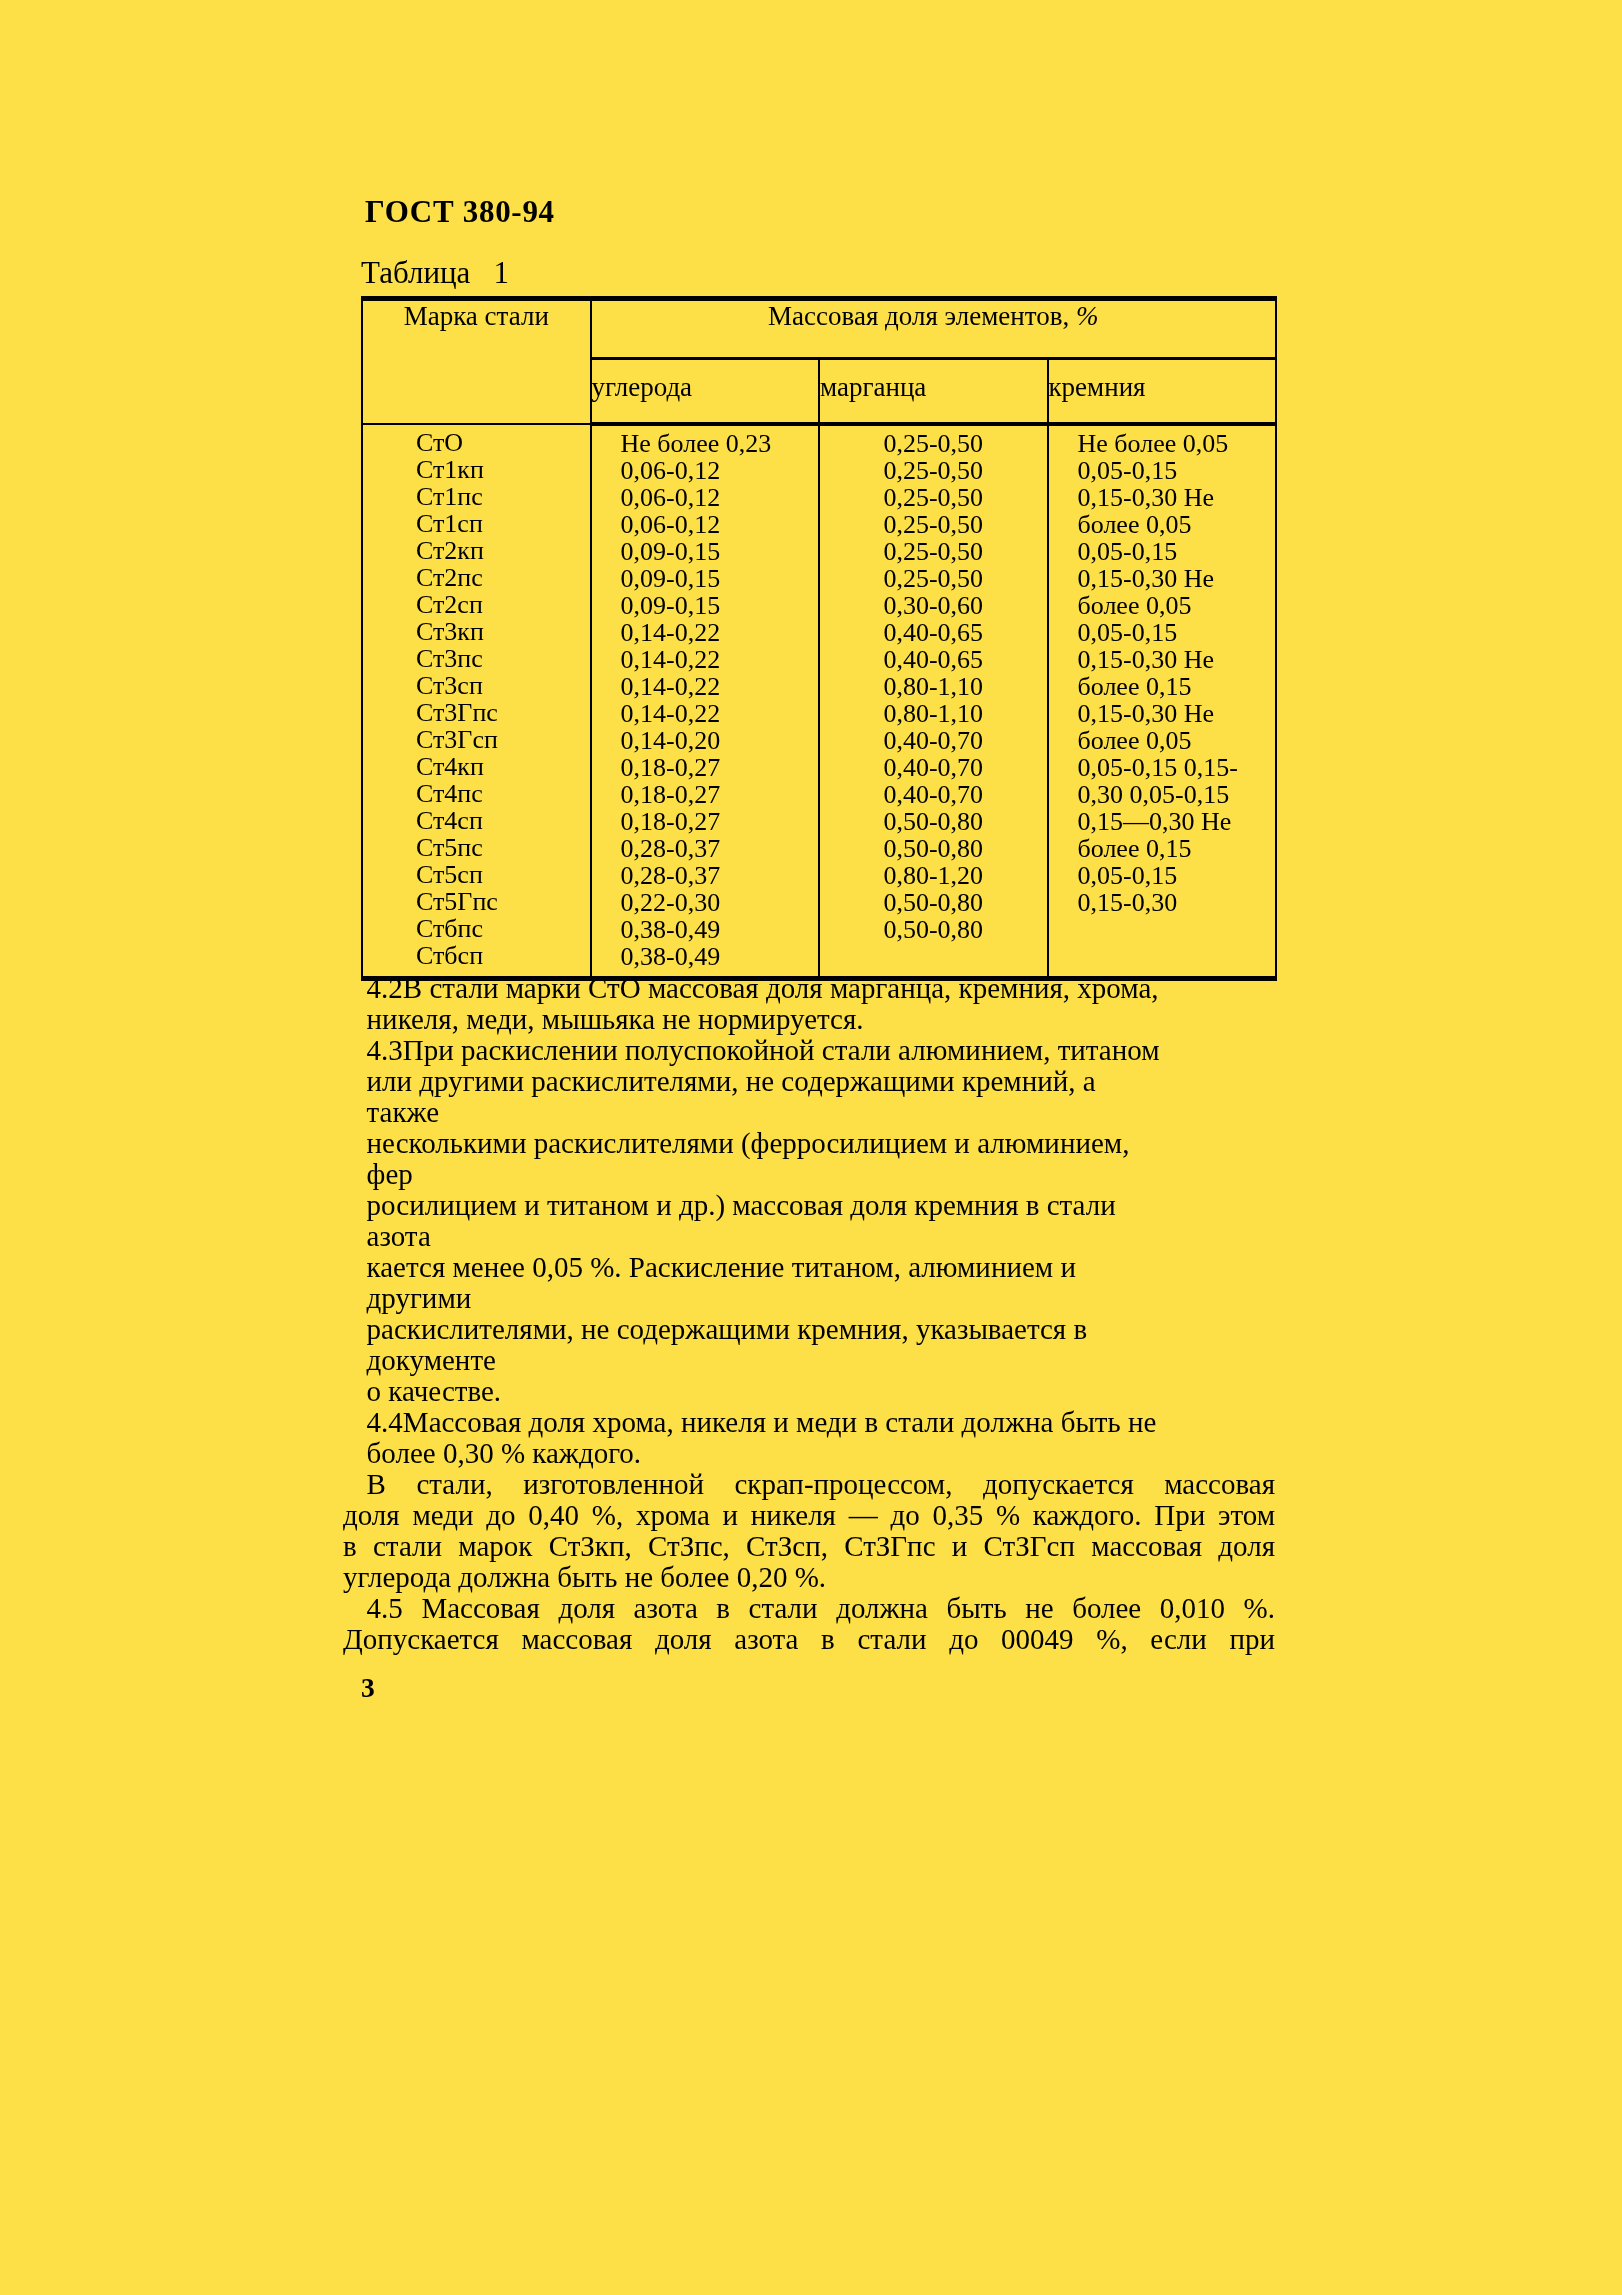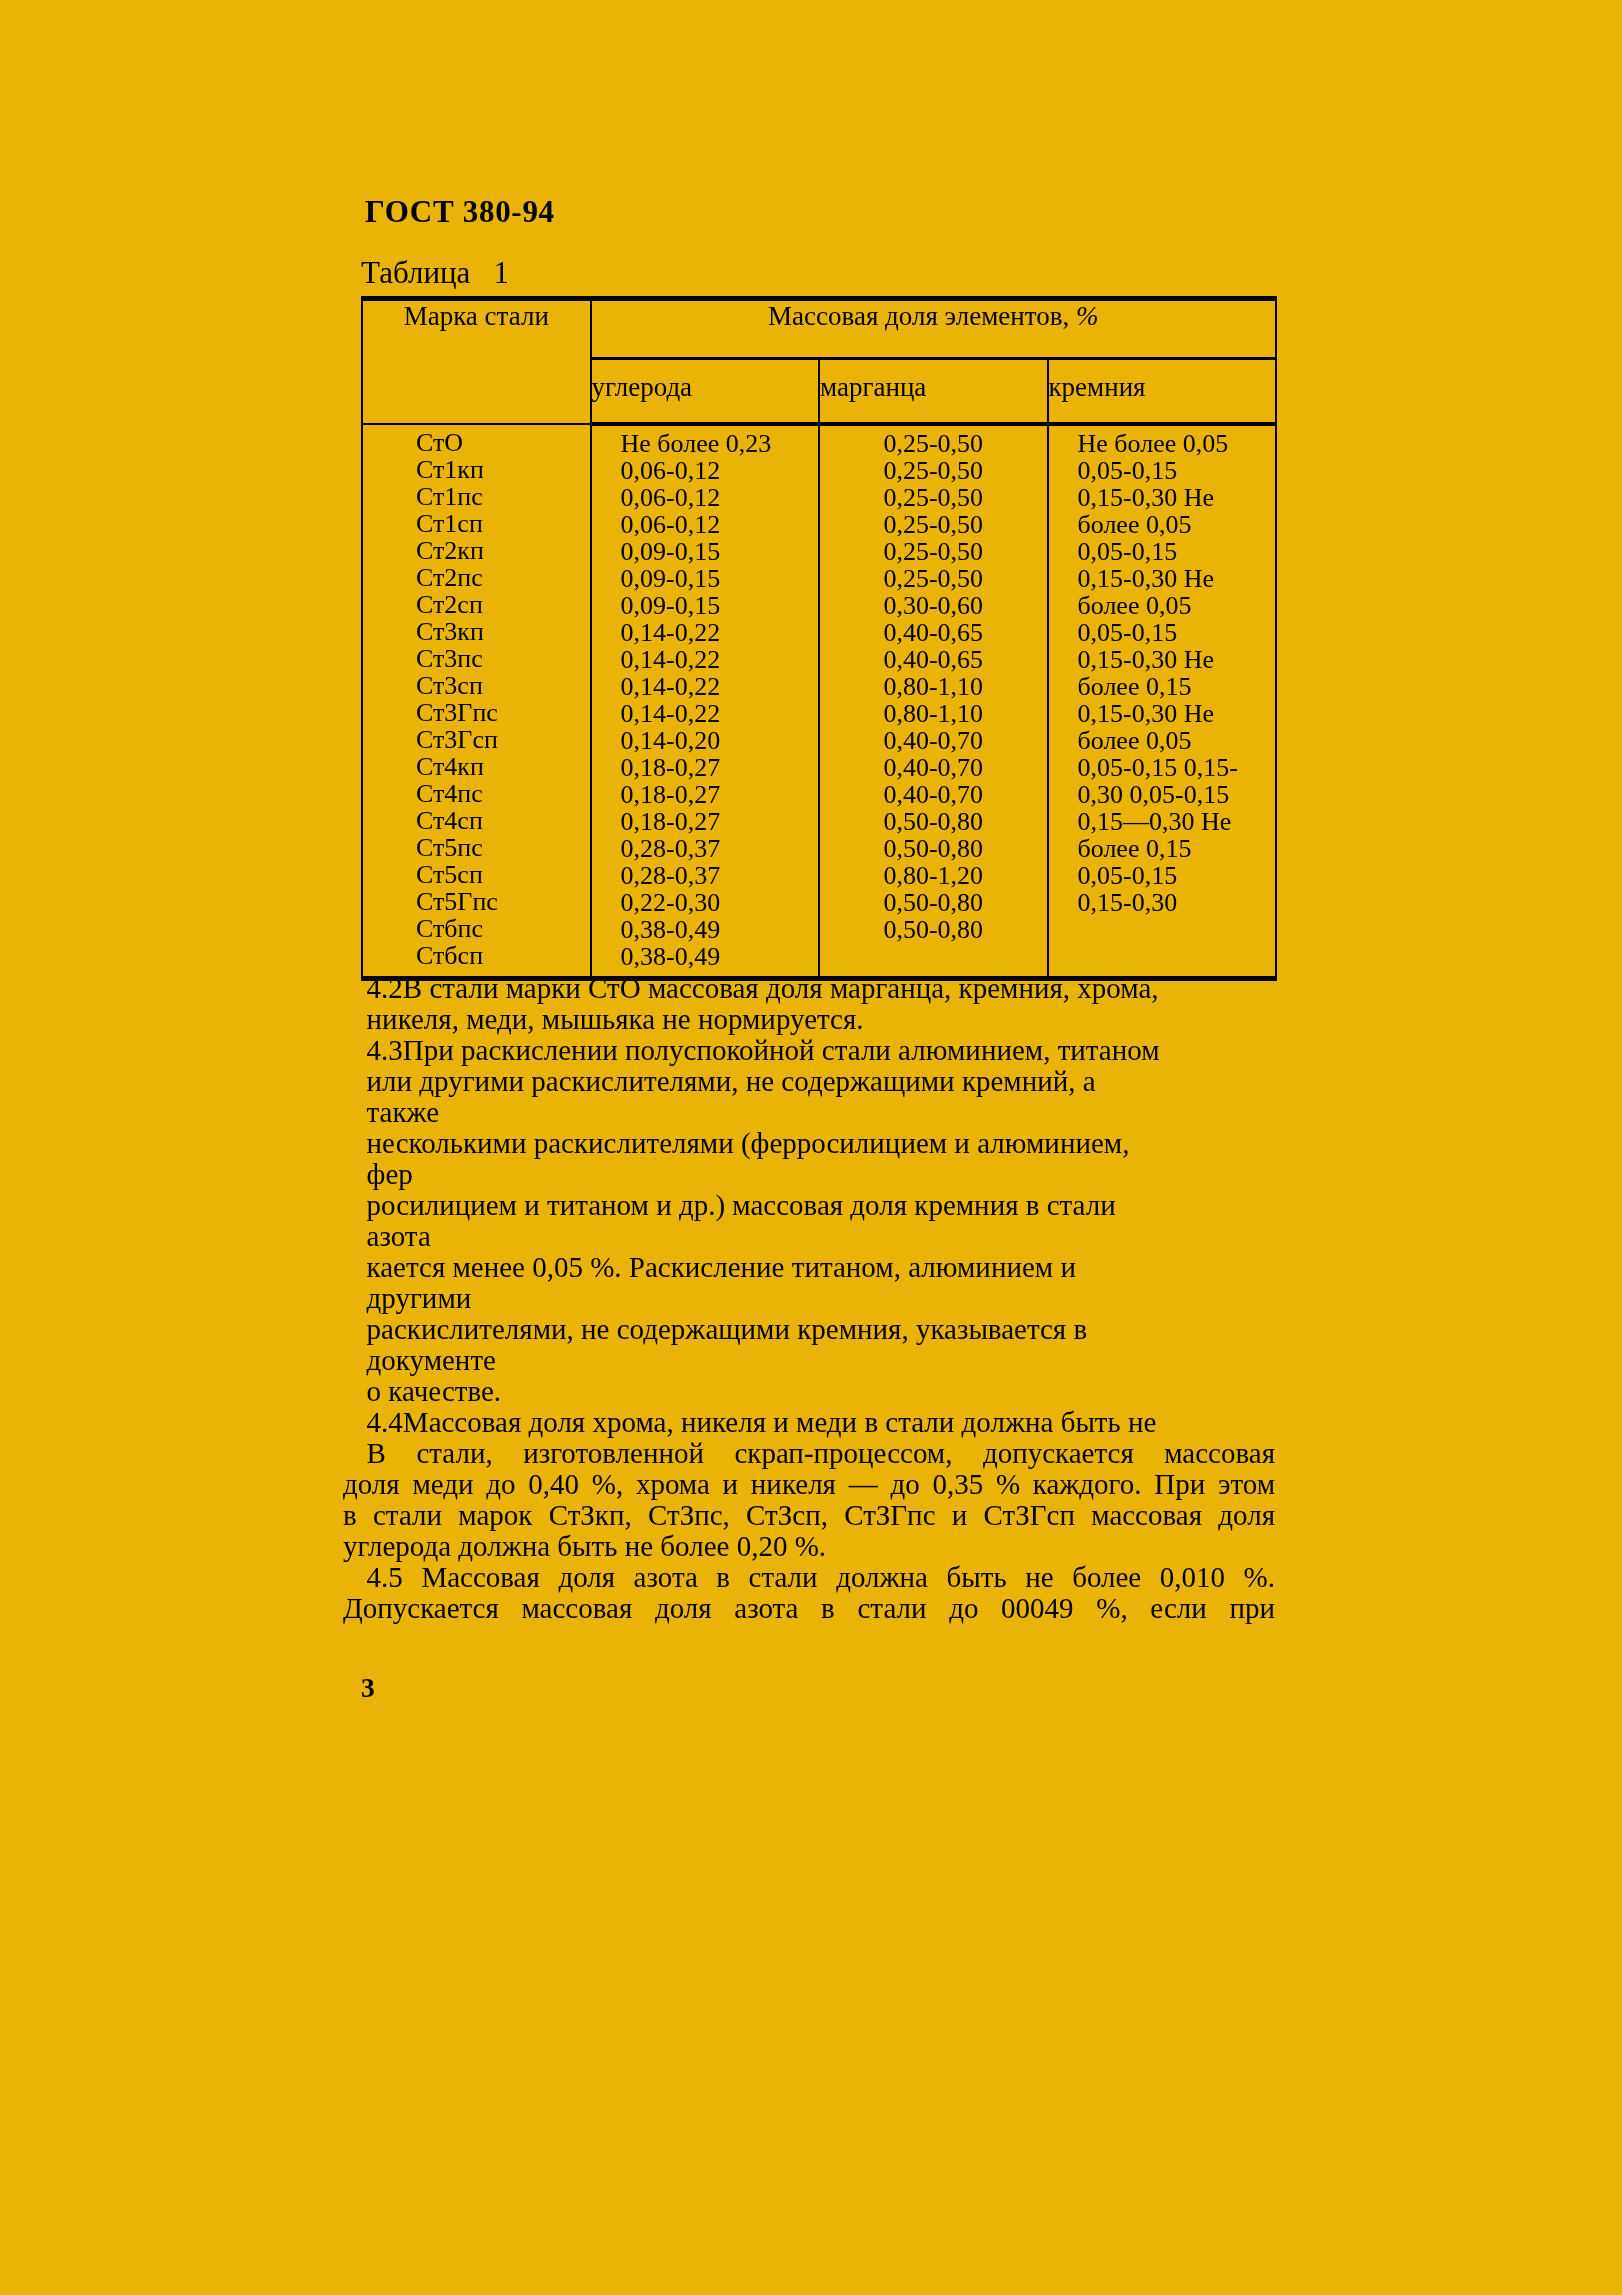--- a/index.html
+++ b/index.html
@@ -1,19 +1,19 @@
 <!DOCTYPE html>
 <html style="font-size:10.5px"><head>
 <meta charset="utf-8">
 <style>
   html,body{margin:0;padding:0;background:#e8e8e8;}
   .page{
     position:relative;
     width:1622px;height:2295px;
-    background:#eab308;
+    background:#fde047;
     font-family:"Liberation Serif", serif;
     color:#000;
     overflow:hidden;
     margin:0 auto;
   }
   .doc-header{
     position:absolute;left:365px;top:194px;
     font-size:31px;font-weight:bold;letter-spacing:0.7px;
     white-space:pre;
   }
@@ -198,20 +198,21 @@
       <div class="p-line ind">несколькими раскислителями (ферросилицием и алюминием,</div>
       <div class="p-line ind">фер</div>
       <div class="p-line ind">росилицием и титаном и др.) массовая доля кремния в стали</div>
       <div class="p-line ind">азота</div>
       <div class="p-line ind">кается менее 0,05 %. Раскисление титаном, алюминием и</div>
       <div class="p-line ind">другими</div>
       <div class="p-line ind">раскислителями, не содержащими кремния, указывается в</div>
       <div class="p-line ind">документе</div>
       <div class="p-line ind">о качестве.</div>
       <div class="p-line ind">4.4Массовая доля хрома, никеля и меди в стали должна быть не</div>
+      <div class="p-line ind">более 0,30 % каждого.</div>
       <div class="p-line ind just">В стали, изготовленной скрап-процессом, допускается массовая</div>
       <div class="p-line just">доля меди до 0,40 %, хрома и никеля — до 0,35 % каждого. При этом</div>
       <div class="p-line just">в стали марок СтЗкп, СтЗпс, СтЗсп, СтЗГпс и СтЗГсп массовая доля</div>
       <div class="p-line">углерода должна быть не более 0,20 %.</div>
       <div class="p-line ind just">4.5  Массовая доля азота в стали должна быть не более 0,010 %.</div>
       <div class="p-line just">Допускается массовая доля азота в стали до 00049 %, если при</div>
     </div>
 
   <div class="page-number">3</div>
 

